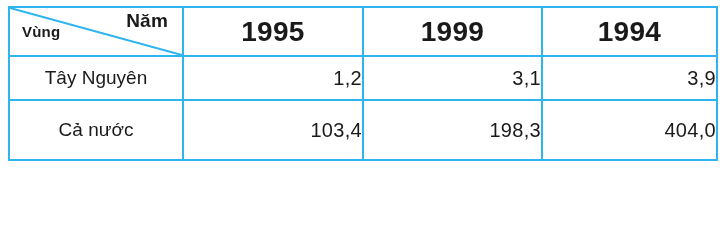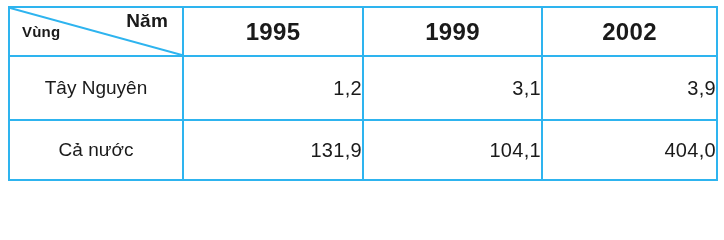--- a/index.html
+++ b/index.html
@@ -36,21 +36,21 @@
     background: #ffffff;
   }
 
   
   col.c-corner { width: 174px; }
   col.c-y1 { width: 180px; }
   col.c-y2 { width: 179px; }
   col.c-y3 { width: 175px; }
 
   tr.header-row { height: 49px; }
-  tr.body-row { height: 64px; }
+  tr.body-row { height: 44px; }
   tr.body-row-last { height: 60px; }
 
   
   td.corner-cell {
     position: relative;
     overflow: hidden;
   }
   .corner-svg {
     position: absolute;
     inset: 0;
@@ -74,21 +74,21 @@
     font-size: 15px;
     font-weight: bold;
     letter-spacing: 0.2px;
     line-height: 1.2;
   }
 
   
   td.year-cell {
     text-align: center;
     vertical-align: middle;
-    font-size: 24px;
+    font-size: 28px;
     font-weight: bold;
     letter-spacing: 0.3px;
   }
 
   
   td.region-cell {
     text-align: center;
     vertical-align: middle;
     font-size: 19px;
     font-weight: normal;
@@ -119,31 +119,31 @@
       <tr class="header-row">
         <td class="corner-cell">
           <svg class="corner-svg" viewBox="0 0 174 49" preserveAspectRatio="none">
             <line x1="0" y1="0" x2="174" y2="49" stroke="#2eb4ef" stroke-width="2.2"></line>
           </svg>
           <span class="corner-col-label">Năm</span>
           <span class="corner-row-label">Vùng</span>
         </td>
         <td class="year-cell">1995</td>
         <td class="year-cell">1999</td>
-        <td class="year-cell">2002</td>
+        <td class="year-cell">1994</td>
       </tr>
 
       <tr class="body-row">
         <td class="region-cell">Tây Nguyên</td>
         <td class="value-cell">1,2</td>
         <td class="value-cell">3,1</td>
         <td class="value-cell">3,9</td>
       </tr>
 
       <tr class="body-row-last">
         <td class="region-cell">Cả nước</td>
-        <td class="value-cell">131,9</td>
-        <td class="value-cell">104,1</td>
+        <td class="value-cell">103,4</td>
+        <td class="value-cell">198,3</td>
         <td class="value-cell">404,0</td>
       </tr>
     </tbody>
   </table>
 </div>
 
 </body></html>

